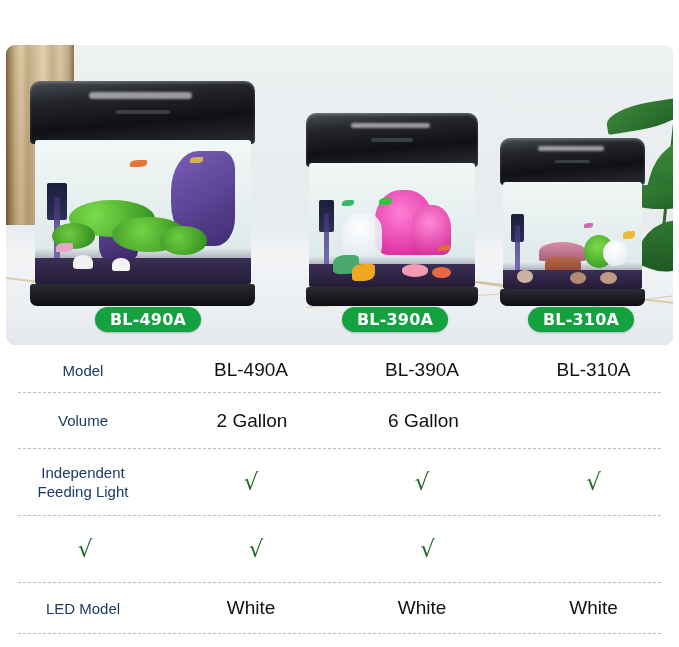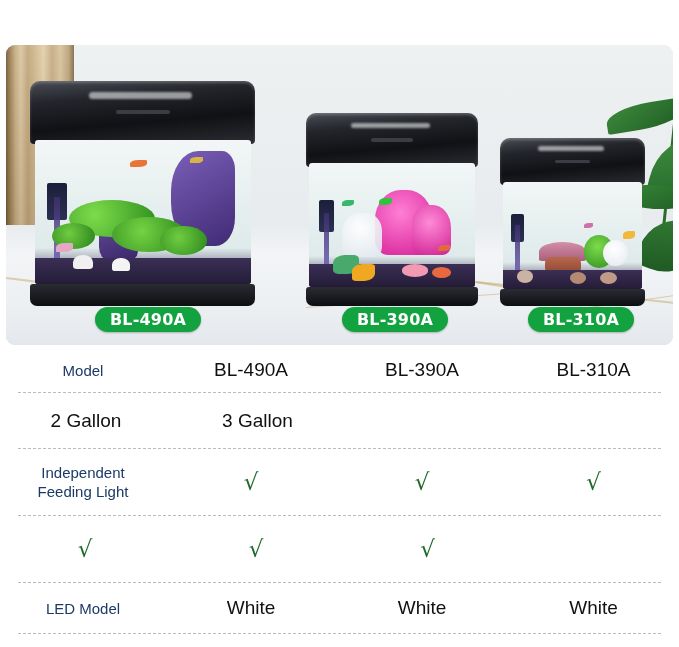--- a/index.html
+++ b/index.html
@@ -213,22 +213,23 @@
 
     <div class="row" style="height:44px;">
       <div class="cell c-label">Model</div>
       <div class="cell c-val">BL-490A</div>
       <div class="cell c-val col2">BL-390A</div>
       <div class="cell c-val col3">BL-310A</div>
     </div>
     <div class="sep"></div>
 
     <div class="row" style="height:55px;">
+      <div class="cell c-label">Volume</div>
       <div class="cell c-val col2">2 Gallon</div>
-      <div class="cell c-val col3">3 Gallon</div>
+      <div class="cell c-val col3">6 Gallon</div>
     </div>
     <div class="sep"></div>
 
     <div class="row" style="height:66px;">
       <div class="cell c-label" style="flex-direction:column;">
         <span>Independent</span>
         <span>Feeding Light</span>
       </div>
       <div class="cell c-val check">√</div>
       <div class="cell c-val col2 check">√</div>

